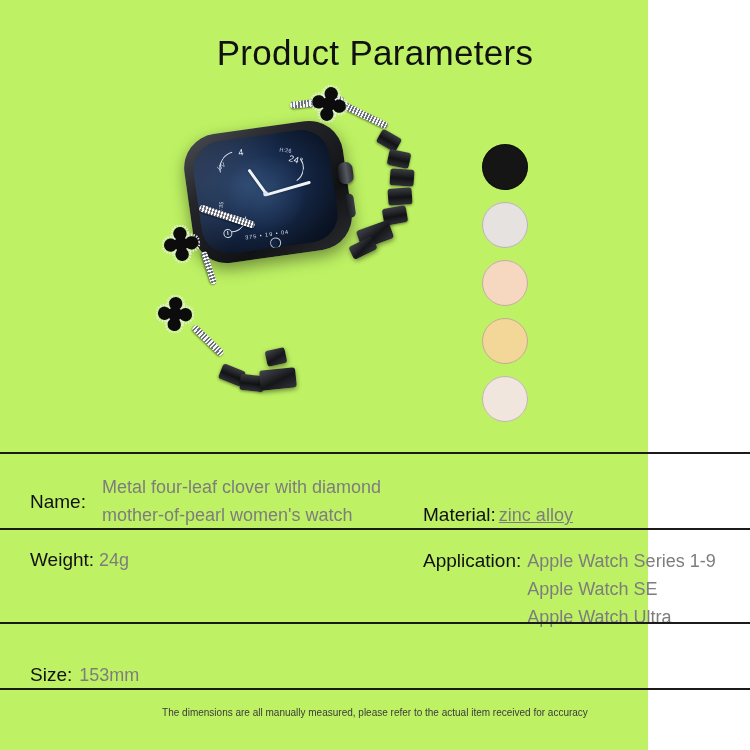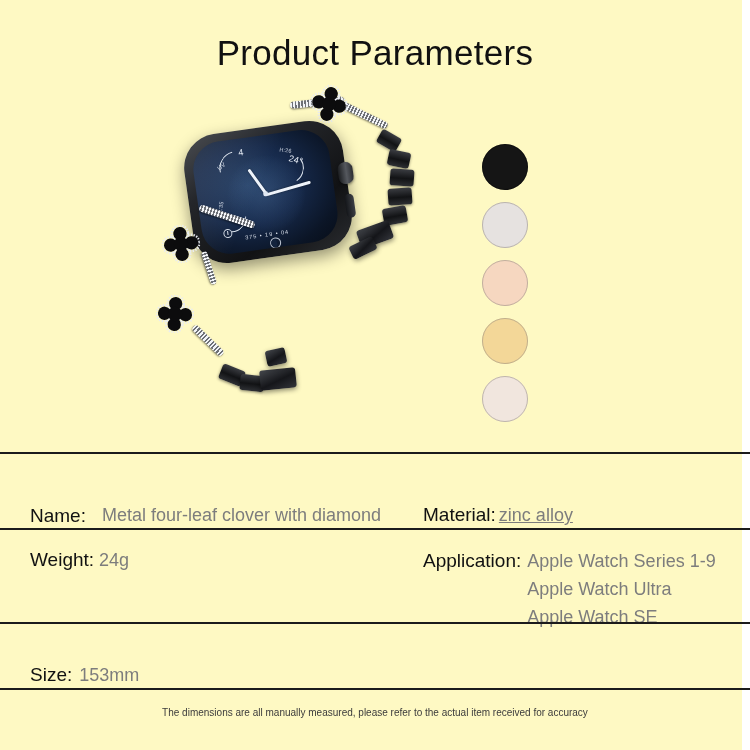--- a/index.html
+++ b/index.html
@@ -7,23 +7,23 @@
   html, body {
     width: 750px;
     height: 750px;
     background: #ffffff;
     font-family: "Liberation Sans", sans-serif;
     overflow: hidden;
   }
 
   #page {
     position: relative;
-    width: 742px;
+    width: 648px;
     height: 750px;
-    background: #fef9c3;
+    background: #bef264;
   }
 
   
   .title {
     position: absolute;
     left: 0; top: 33px;
     width: 750px;
     text-align: center;
     font-size: 35px;
     font-weight: 400;
@@ -419,39 +419,40 @@
     </div>
   </div>
 
   <div class="spec-table">
 
     <div class="srow row-name">
       <div class="cell cell-left">
         <span class="lbl name-label">Name:</span>
         <span class="val val-multiline">
           <div>Metal four-leaf clover with diamond</div>
+          <div>mother-of-pearl women's watch</div>
         </span>
       </div>
       <div class="cell cell-right">
         <span class="lbl">Material:</span>
         <span class="val" style="margin-left:3px;text-decoration:underline;">zinc alloy</span>
       </div>
     </div>
 
     <div class="srow row-weight">
       <div class="cell cell-left">
         <span class="lbl">Weight:</span>
         <span class="val" style="margin-left:5px;">24g</span>
       </div>
       <div class="cell cell-right">
         <span class="lbl">Application:</span>
         <span class="val val-multiline" style="margin-left:6px;">
           <div>Apple Watch Series 1-9</div>
+          <div>Apple Watch SE</div>
           <div>Apple Watch Ultra</div>
-          <div>Apple Watch SE</div>
         </span>
       </div>
     </div>
 
     <div class="srow row-size">
       <div class="cell cell-left">
         <span class="lbl">Size:</span>
         <span class="val" style="margin-left:7px;">153mm</span>
       </div>
     </div>

